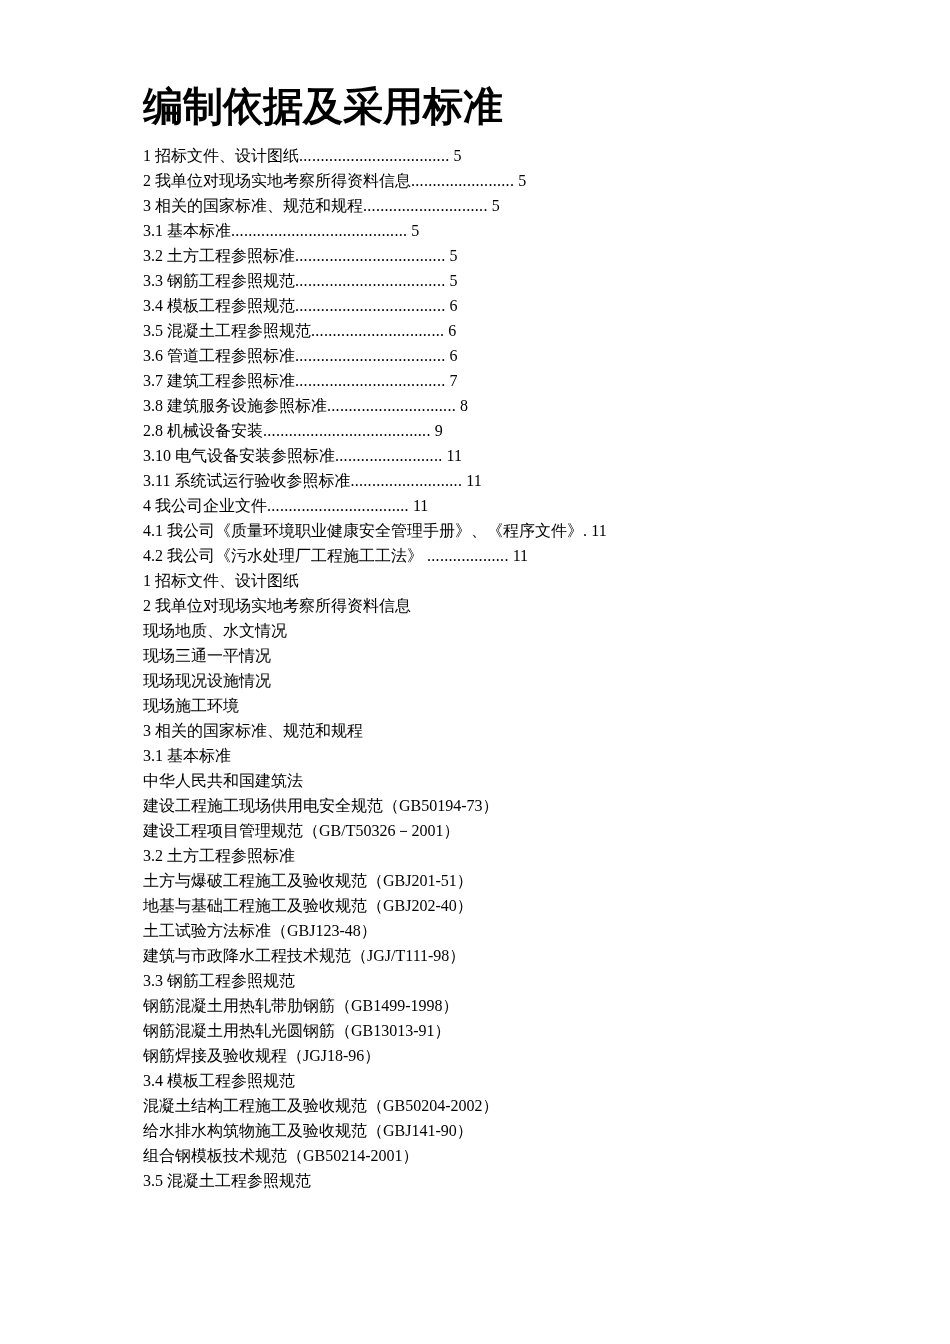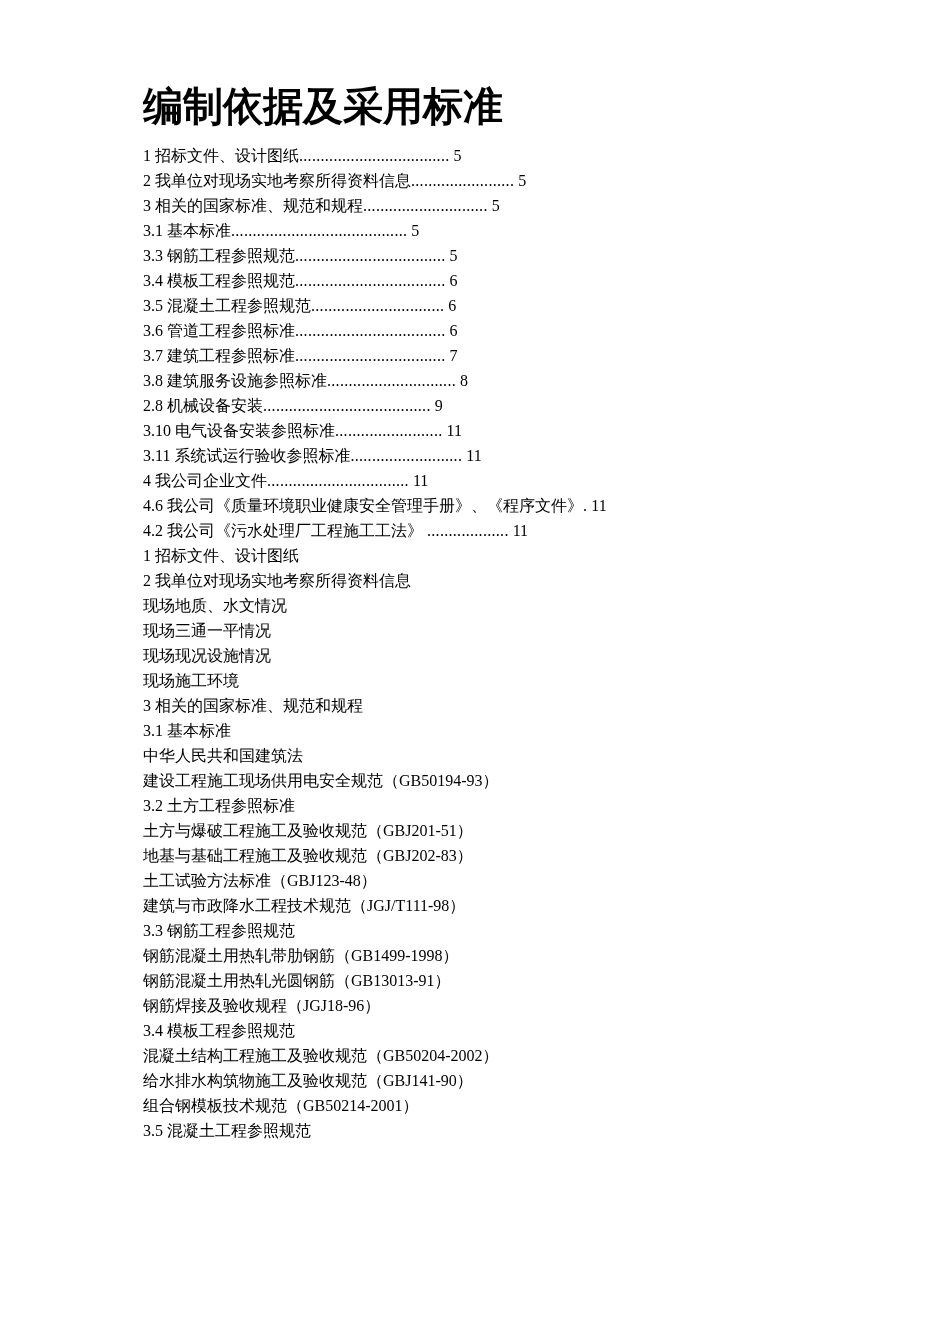--- a/index.html
+++ b/index.html
@@ -42,48 +42,50 @@
 <body>
 
 <div class="page">
   <h1 class="doc-title">编制依据及采用标准</h1>
 
   <div class="toc">
       <div class="line"><span>1 招标文件、设计图纸</span><span class="toc-dots">...................................</span><span> 5</span></div>
       <div class="line"><span>2 我单位对现场实地考察所得资料信息</span><span class="toc-dots">........................</span><span> 5</span></div>
       <div class="line"><span>3 相关的国家标准、规范和规程</span><span class="toc-dots">.............................</span><span> 5</span></div>
       <div class="line"><span>3.1 基本标准</span><span class="toc-dots">.........................................</span><span> 5</span></div>
+      <div class="line"><span>3.2 土方工程参照标准</span><span class="toc-dots">...................................</span><span> 5</span></div>
       <div class="line"><span>3.3 钢筋工程参照规范</span><span class="toc-dots">...................................</span><span> 5</span></div>
       <div class="line"><span>3.4 模板工程参照规范</span><span class="toc-dots">...................................</span><span> 6</span></div>
       <div class="line"><span>3.5 混凝土工程参照规范</span><span class="toc-dots">...............................</span><span> 6</span></div>
       <div class="line"><span>3.6 管道工程参照标准</span><span class="toc-dots">...................................</span><span> 6</span></div>
       <div class="line"><span>3.7 建筑工程参照标准</span><span class="toc-dots">...................................</span><span> 7</span></div>
       <div class="line"><span>3.8 建筑服务设施参照标准</span><span class="toc-dots">..............................</span><span> 8</span></div>
       <div class="line"><span>2.8 机械设备安装</span><span class="toc-dots">.......................................</span><span> 9</span></div>
       <div class="line"><span>3.10 电气设备安装参照标准</span><span class="toc-dots">.........................</span><span> 11</span></div>
       <div class="line"><span>3.11 系统试运行验收参照标准</span><span class="toc-dots">..........................</span><span> 11</span></div>
       <div class="line"><span>4 我公司企业文件</span><span class="toc-dots">.................................</span><span> 11</span></div>
-      <div class="line"><span>4.6 我公司《质量环境职业健康安全管理手册》、《程序文件》</span><span class="toc-dots">.</span><span> 11</span></div>
+      <div class="line"><span>4.1 我公司《质量环境职业健康安全管理手册》、《程序文件》</span><span class="toc-dots">.</span><span> 11</span></div>
       <div class="line"><span>4.2 我公司《污水处理厂工程施工工法》 </span><span class="toc-dots">...................</span><span> 11</span></div>
     </div>
 
   <div class="body-text">
       <div class="line">1 招标文件、设计图纸</div>
       <div class="line">2 我单位对现场实地考察所得资料信息</div>
       <div class="line">现场地质、水文情况</div>
       <div class="line">现场三通一平情况</div>
       <div class="line">现场现况设施情况</div>
       <div class="line">现场施工环境</div>
       <div class="line">3 相关的国家标准、规范和规程</div>
       <div class="line">3.1 基本标准</div>
       <div class="line">中华人民共和国建筑法</div>
-      <div class="line">建设工程施工现场供用电安全规范（GB50194-93）</div>
+      <div class="line">建设工程施工现场供用电安全规范（GB50194-73）</div>
+      <div class="line">建设工程项目管理规范（GB/T50326－2001）</div>
       <div class="line">3.2 土方工程参照标准</div>
       <div class="line">土方与爆破工程施工及验收规范（GBJ201-51）</div>
-      <div class="line">地基与基础工程施工及验收规范（GBJ202-83）</div>
+      <div class="line">地基与基础工程施工及验收规范（GBJ202-40）</div>
       <div class="line">土工试验方法标准（GBJ123-48）</div>
       <div class="line">建筑与市政降水工程技术规范（JGJ/T111-98）</div>
       <div class="line">3.3 钢筋工程参照规范</div>
       <div class="line">钢筋混凝土用热轧带肋钢筋（GB1499-1998）</div>
       <div class="line">钢筋混凝土用热轧光圆钢筋（GB13013-91）</div>
       <div class="line">钢筋焊接及验收规程（JGJ18-96）</div>
       <div class="line">3.4 模板工程参照规范</div>
       <div class="line">混凝土结构工程施工及验收规范（GB50204-2002）</div>
       <div class="line">给水排水构筑物施工及验收规范（GBJ141-90）</div>
       <div class="line">组合钢模板技术规范（GB50214-2001）</div>

